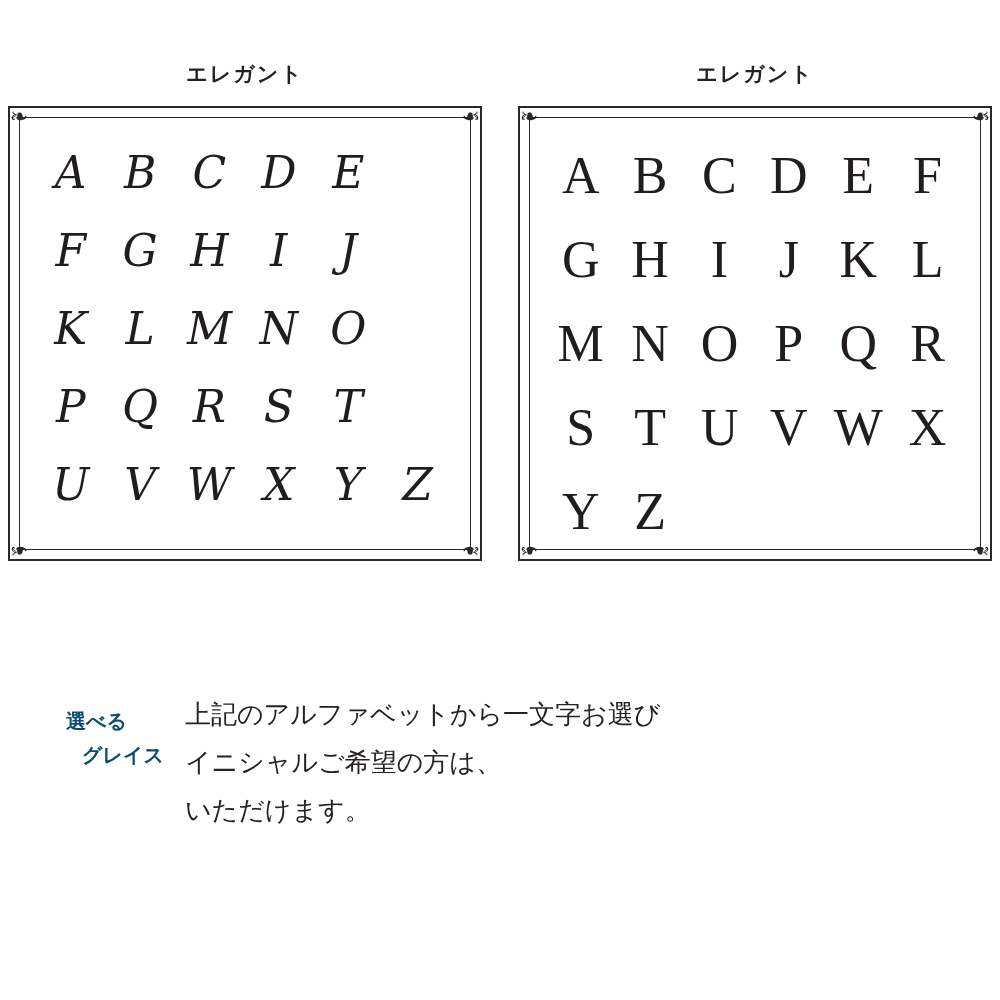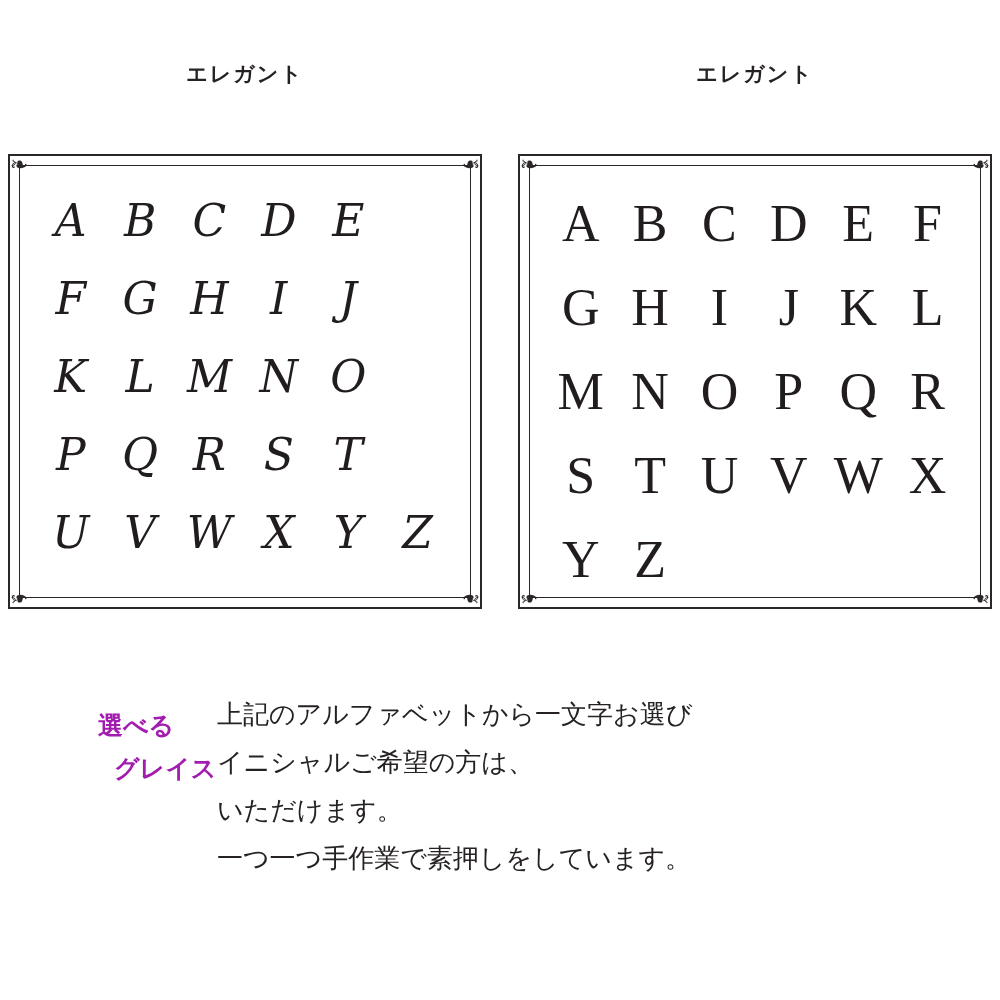--- a/index.html
+++ b/index.html
@@ -30,21 +30,20 @@
     width: 1000px;
     display: flex;
     justify-content: space-between;
   }
 
   .panel {
     width: 490px;
     display: flex;
     flex-direction: column;
     align-items: center;
-    gap: 48px;
   }
 
   .panel-title {
     font-size: 21px;
     font-weight: bold;
     letter-spacing: 2px;
     color: #262223;
     margin-bottom: 18px;
     font-family: "Liberation Sans", sans-serif;
   }
@@ -125,27 +124,26 @@
     left: 0;
     width: 1000px;
     display: flex;
     align-items: flex-start;
   }
 
   .bottom-label {
     width: 185px;
     padding-left: 66px;
     box-sizing: border-box;
-    font-size: 25px;
+    font-size: 20px;
     font-weight: bold;
     line-height: 1.7;
-    color: #a21caf;
+    color: #0c4a6e;
     text-align: left;
     padding-top: 14px;
-    margin-left: 32px;
   }
   .bottom-label .l2 { padding-left: 16px; display: block; }
 
   .bottom-body {
     flex: 1;
     padding-right: 40px;
     font-size: 26px;
     line-height: 1.85;
     color: #262223;
     font-family: "Liberation Sans", sans-serif;
@@ -245,17 +243,16 @@
 
   <div class="bottom">
     <div class="bottom-label">
       <span>選べる</span>
       <span class="l2">グレイス</span>
     </div>
     <div class="bottom-body">
       <p>上記のアルファベットから一文字お選び</p>
       <p>イニシャルご希望の方は、</p>
       <p>いただけます。</p>
-      <p>一つ一つ手作業で素押しをしています。</p>
     </div>
   </div>
 
 </div>
 
 </body></html>

